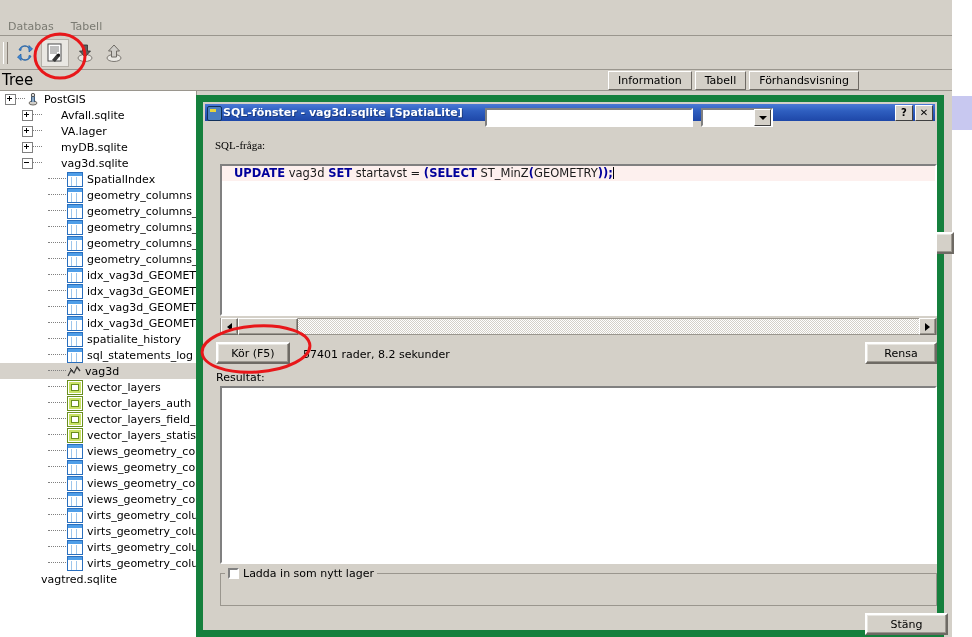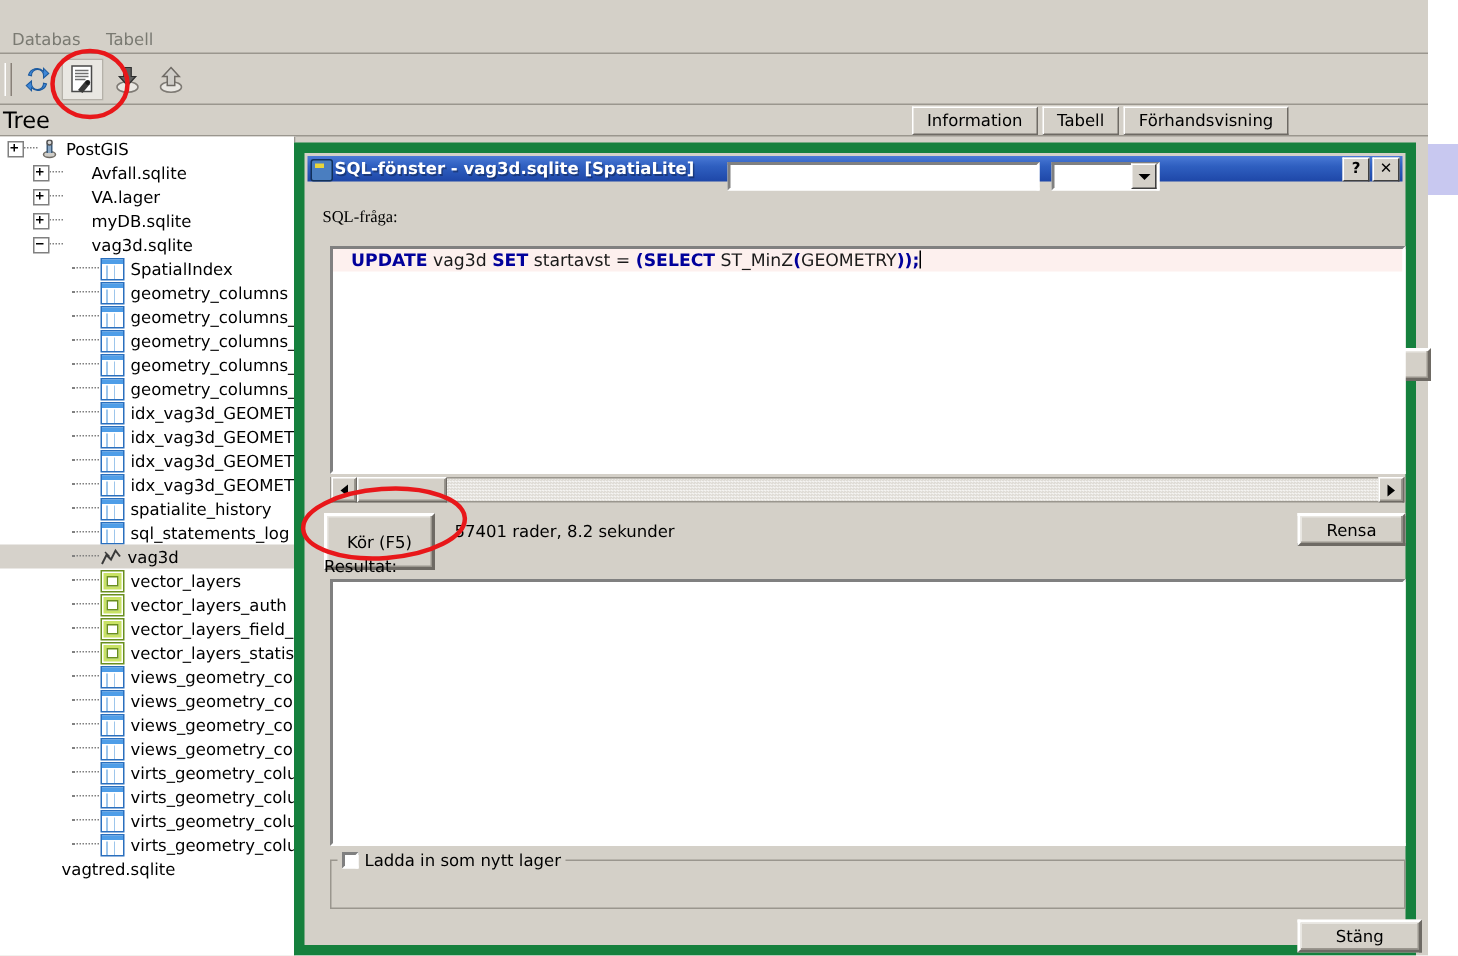--- a/index.html
+++ b/index.html
@@ -632,21 +632,21 @@
       <div class="sb-btn">
           <div class="tri-left"></div>
         </div>
       <div id="sb-thumb"></div>
       <div style="flex:1"></div>
       <div class="sb-btn">
           <div class="tri-right"></div>
         </div>
     </div>
 
-    <div class="btn" style="left:13px;top:240px;width:74px;height:38px;position:absolute;">Kör (F5)</div>
+    <div class="btn" style="left:13px;top:240px;width:74px;height:22px;position:absolute;">Kör (F5)</div>
     <div style="position:absolute;left:100px;top:246px;font-size:11px;color:#000;">57401 rader, 8.2 sekunder</div>
     <div class="btn" style="left:662px;top:240px;width:72px;height:22px;position:absolute;">Rensa</div>
 
     <div style="position:absolute;left:13px;top:269px;font-size:11px;color:#000;">Resultat:</div>
 
     <div id="result-box" style="left:17px;top:284px;width:717px;height:178px;position:absolute;">
       <div style="padding:3px;font-size:11px;"></div>
     </div>
 
     <div id="grp-load" style="left:17px;top:471px;width:717px;height:33px;position:absolute;"></div>

